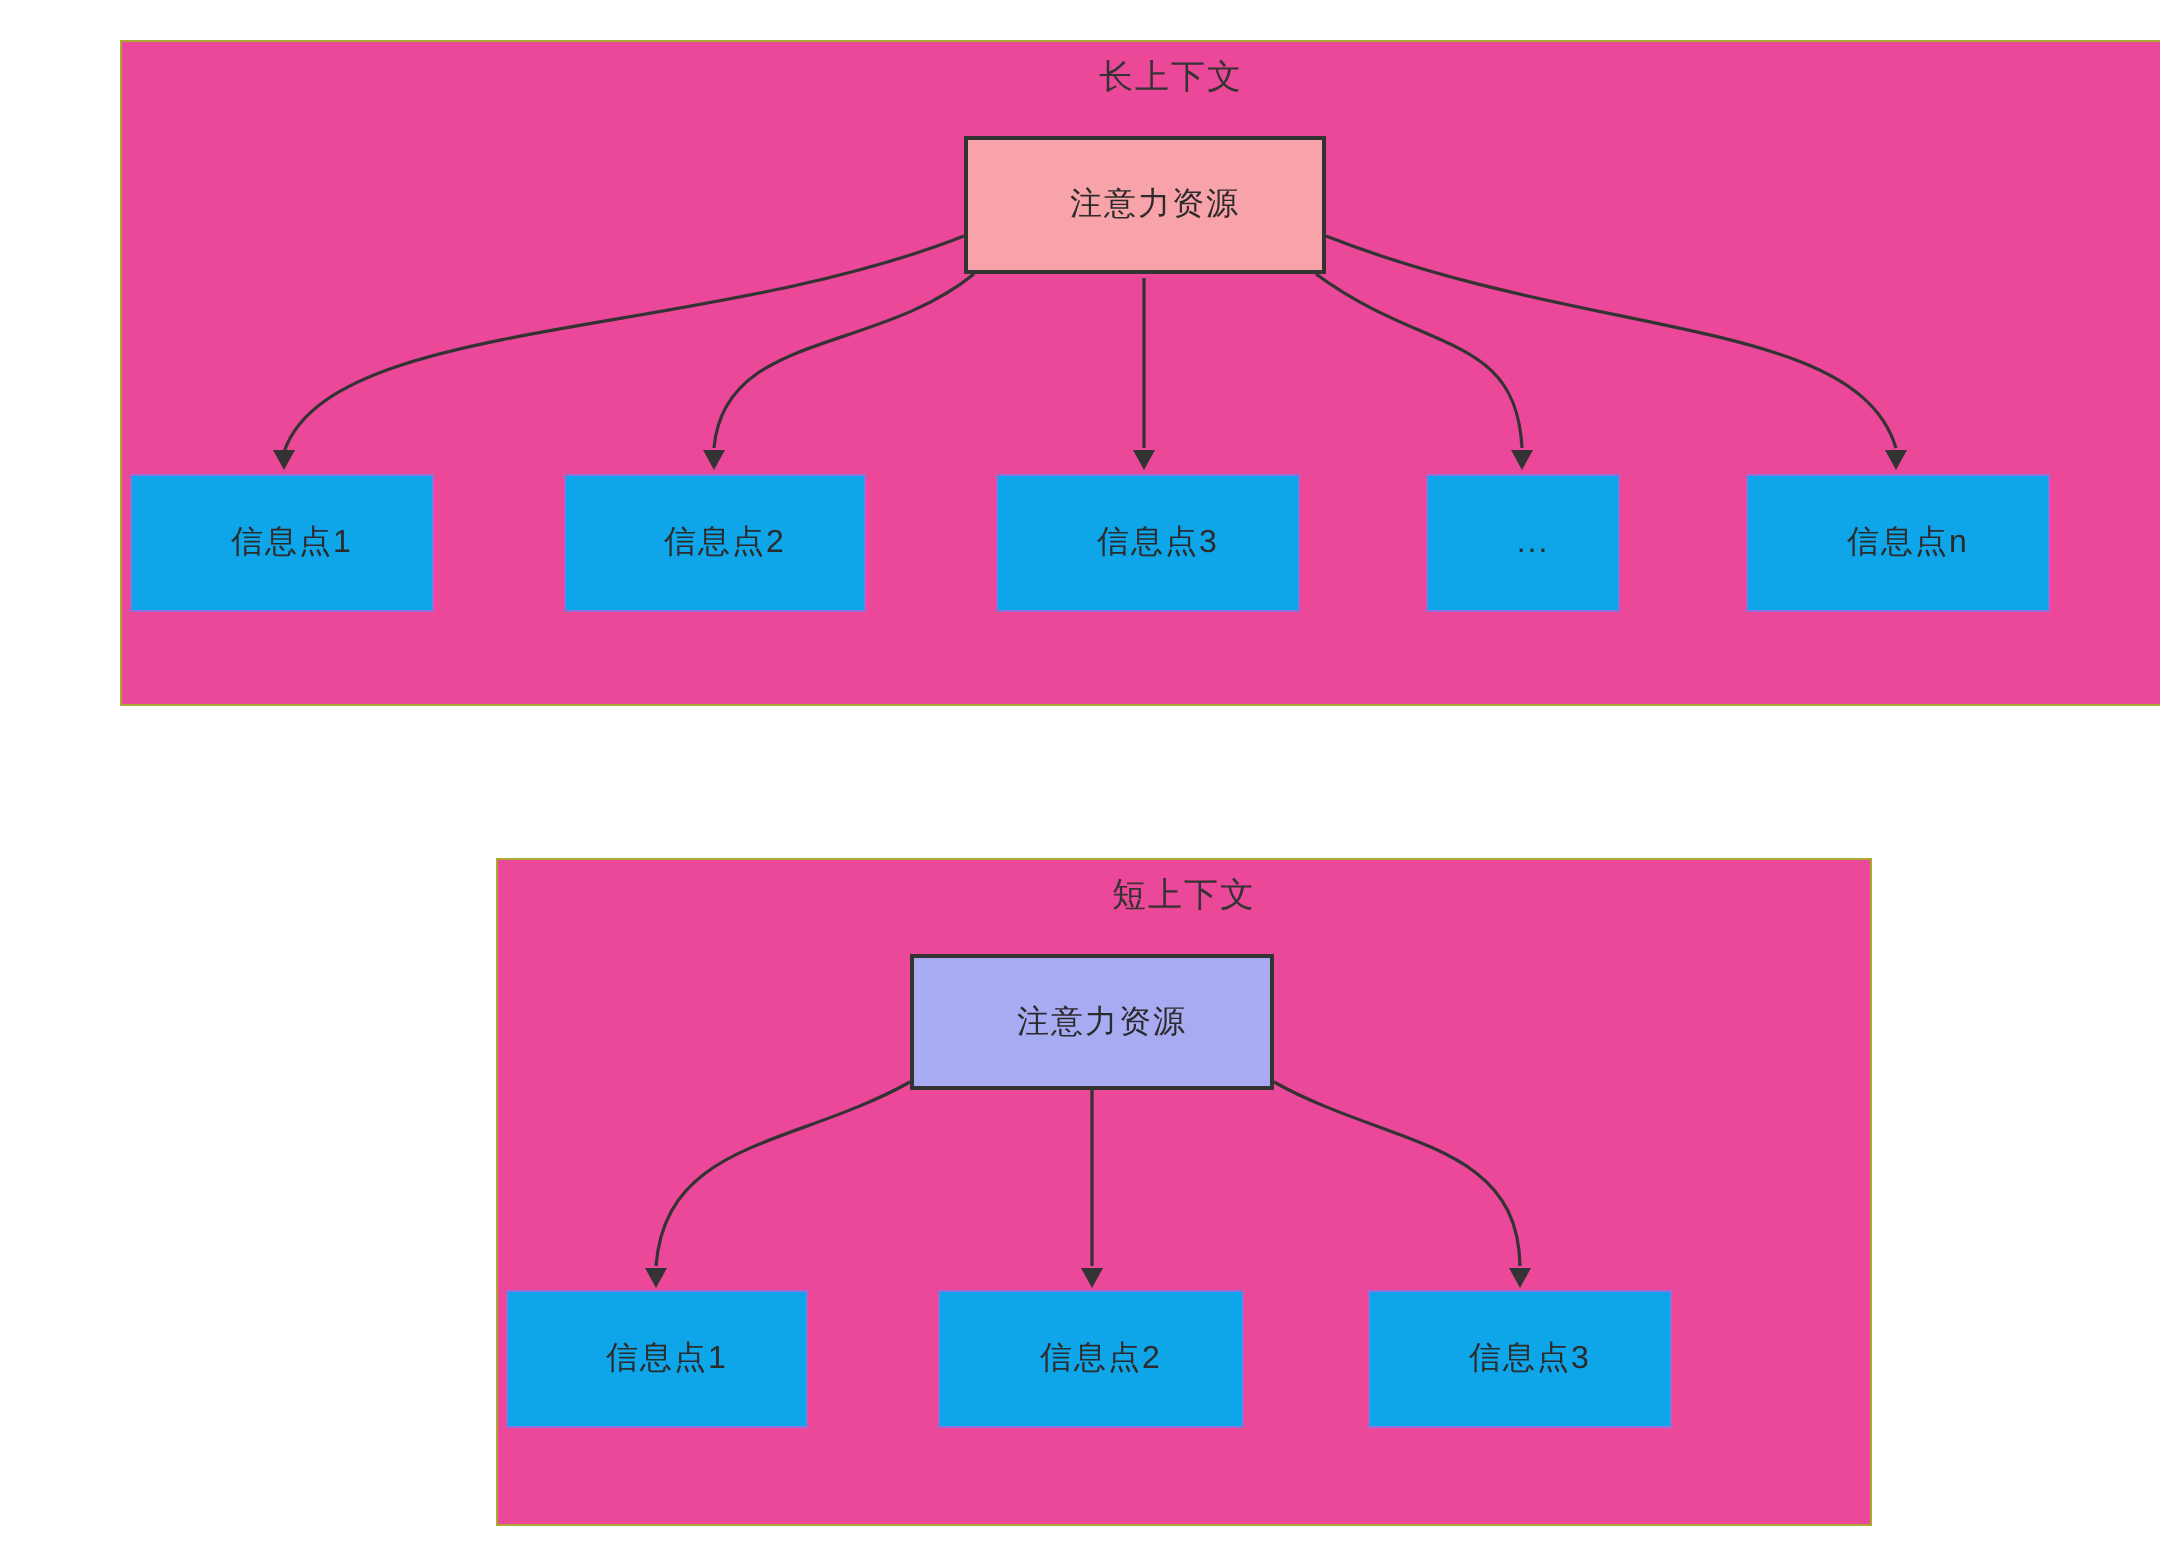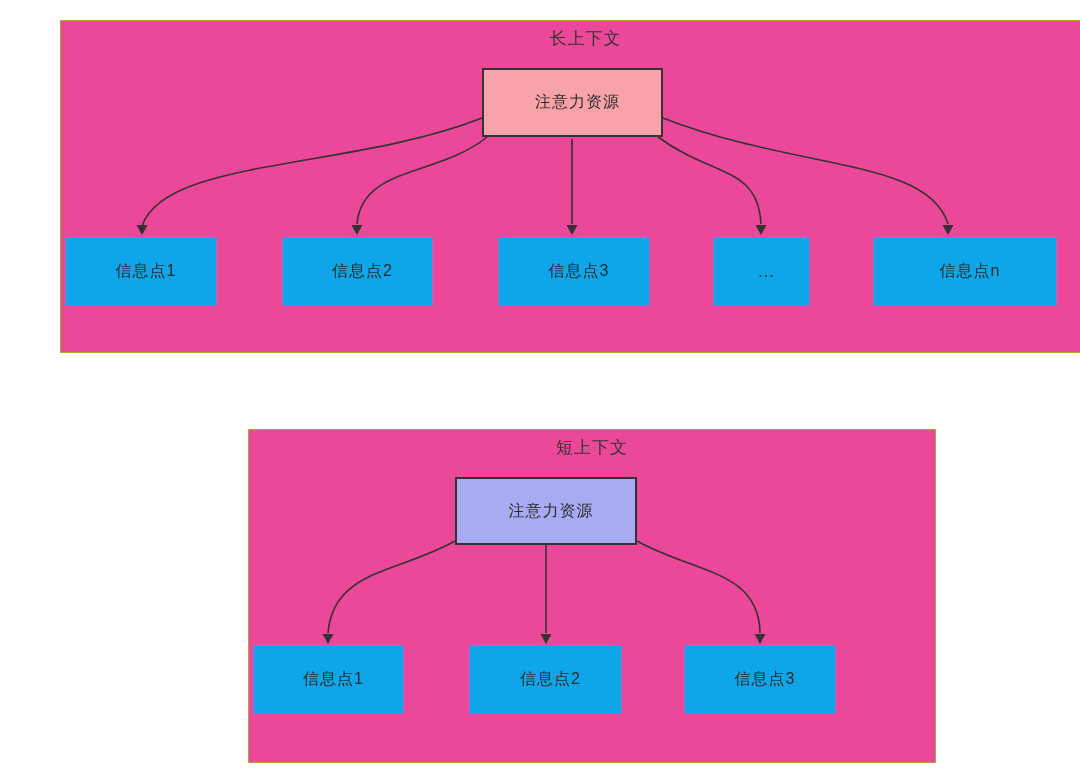--- a/index.html
+++ b/index.html
@@ -119,21 +119,21 @@
   </div>
   <div class="node node-info" style="left:282px; top:237px; width:151px; height:69px;">
     <span>信息点2</span>
   </div>
   <div class="node node-info" style="left:498px; top:237px; width:152px; height:69px;">
     <span>信息点3</span>
   </div>
   <div class="node node-info" style="left:713px; top:237px; width:97px; height:69px;">
     <span>...</span>
   </div>
-  <div class="node node-info" style="left:873px; top:237px; width:184px; height:69px;">
+  <div class="node node-info" style="left:873px; top:237px; width:152px; height:69px;">
     <span>信息点n</span>
   </div>
 
   <div class="node node-source-short" style="left:455px; top:477px; width:182px; height:68px;">
     <span>注意力资源</span>
   </div>
 
   <div class="node node-info" style="left:253px; top:645px; width:151px; height:69px;">
     <span>信息点1</span>
   </div>

